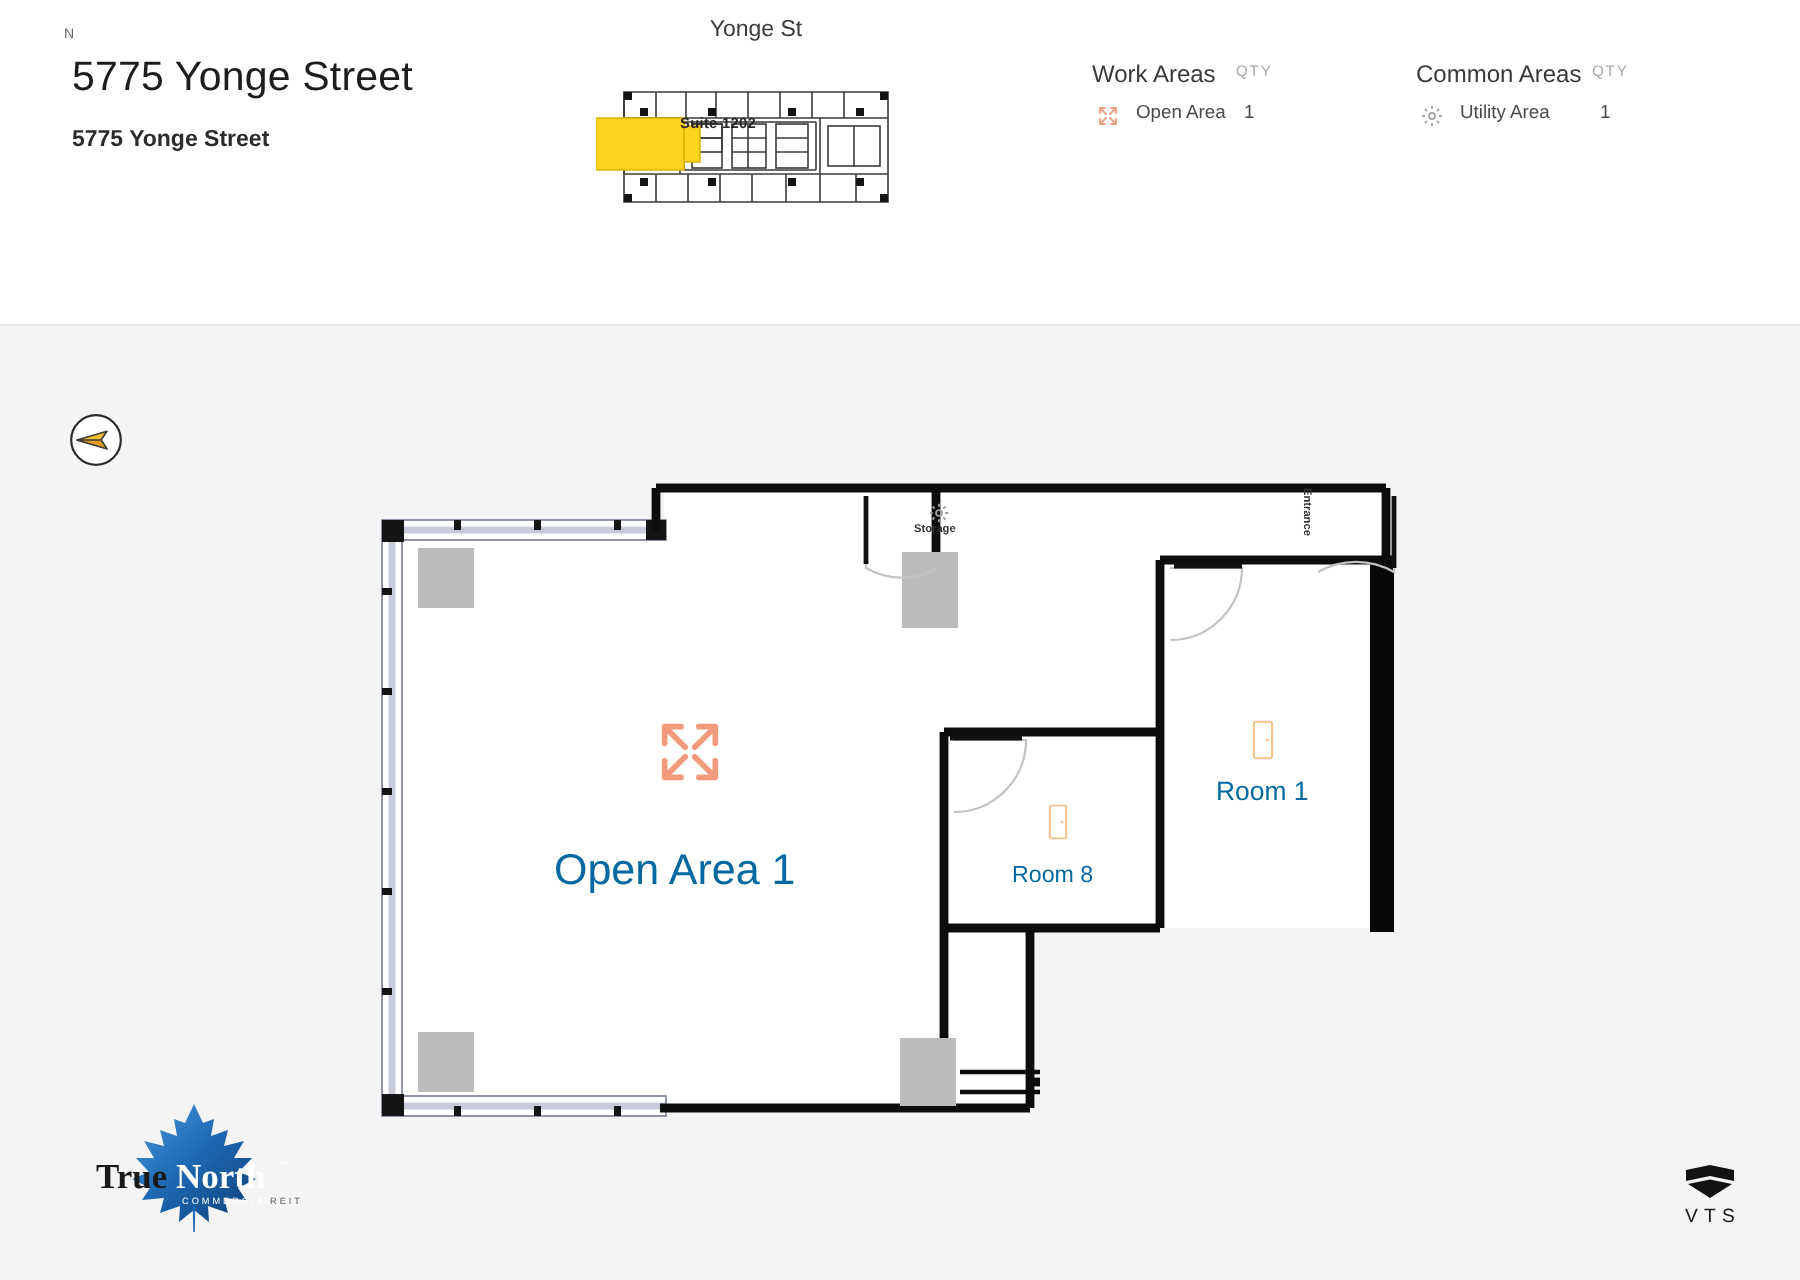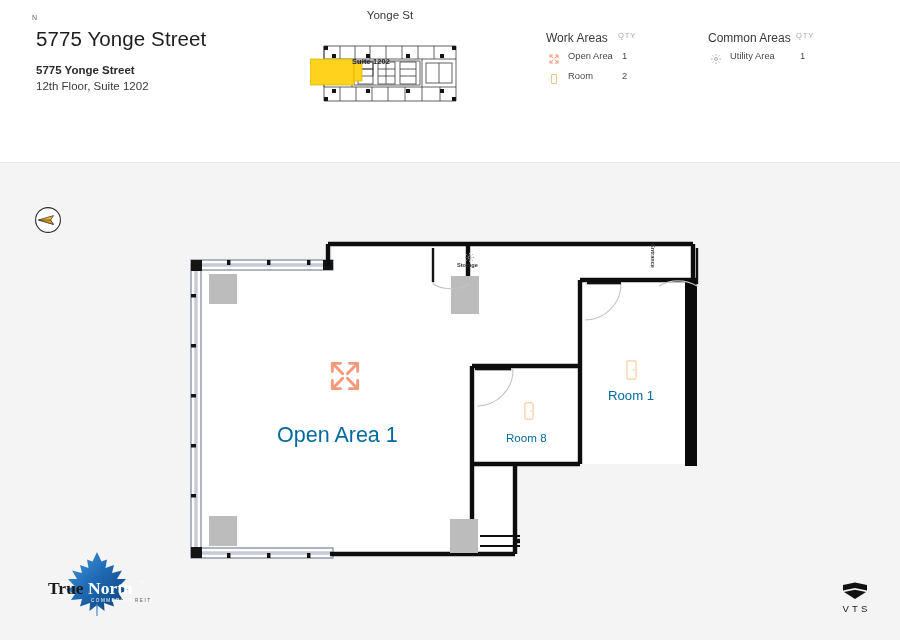--- a/index.html
+++ b/index.html
@@ -47,21 +47,21 @@
   .addr-line {
     font-size: 11.5px;
     font-weight: normal;
     color: #3a3a3a;
     line-height: 16px;
   }
 
   
   #keyplan-block {
     position: absolute;
-    left: 308px; top: 8px;
+    left: 296px; top: 8px;
     width: 164px;
   }
   #keyplan-title {
     text-align: center;
     font-size: 11.5px;
     color: #3a3a3a;
     line-height: 14px;
     margin-bottom: 7px;
   }
   #keyplan-figure {
@@ -221,21 +221,20 @@
   }
 </style>
 </head>
 <body>
 
 <div id="header">
 
   <div id="address-block">
     <div id="property-title">5775 Yonge Street</div>
     <div id="address-line-1">5775 Yonge Street</div>
-    <div class="addr-line">12th Floor, Suite 1202</div>
   </div>
 
   <div id="keyplan-block">
     <div id="keyplan-title">Yonge St</div>
     <div id="keyplan-figure">
       <svg width="160" height="88" viewBox="0 0 160 88" xmlns="http://www.w3.org/2000/svg">
         <g stroke="#3b3b3b" stroke-width="0.8" fill="none">
 
           <path d="M14,17 L146,17 L146,72 L14,72 Z"></path>
 
@@ -297,30 +296,20 @@
         <svg width="12" height="12" viewBox="0 0 24 24" fill="none" stroke="#F5A183" stroke-width="2.1" stroke-linecap="round" stroke-linejoin="round">
           <path d="M4 4 L10 10 M4 4 L4 9 M4 4 L9 4"></path>
           <path d="M20 4 L14 10 M20 4 L20 9 M20 4 L15 4"></path>
           <path d="M4 20 L10 14 M4 20 L4 15 M4 20 L9 20"></path>
           <path d="M20 20 L14 14 M20 20 L20 15 M20 20 L15 20"></path>
         </svg>
       </span>
       <span class="legend-label">Open Area</span>
       <span class="legend-qty">1</span>
     </div>
-    <div class="legend-row">
-      <span class="legend-ico">
-        <svg width="12" height="12" viewBox="0 0 24 24" fill="none" stroke="#F7C08A" stroke-width="2">
-          <rect x="7" y="3" width="10" height="18" rx="1"></rect>
-          <circle cx="14" cy="12" r="0.9" fill="#F7C08A" stroke="none"></circle>
-        </svg>
-      </span>
-      <span class="legend-label">Room</span>
-      <span class="legend-qty">2</span>
-    </div>
   </div>
 
   <div class="legend" id="legend-common">
     <div class="legend-head">
       <span class="legend-title">Common Areas</span>
       <span class="legend-qty-head">QTY</span>
     </div>
     <div class="legend-row">
       <span class="legend-ico">
         <svg width="12" height="12" viewBox="0 0 24 24" fill="none" stroke="#a6a6a6" stroke-width="1.9">

